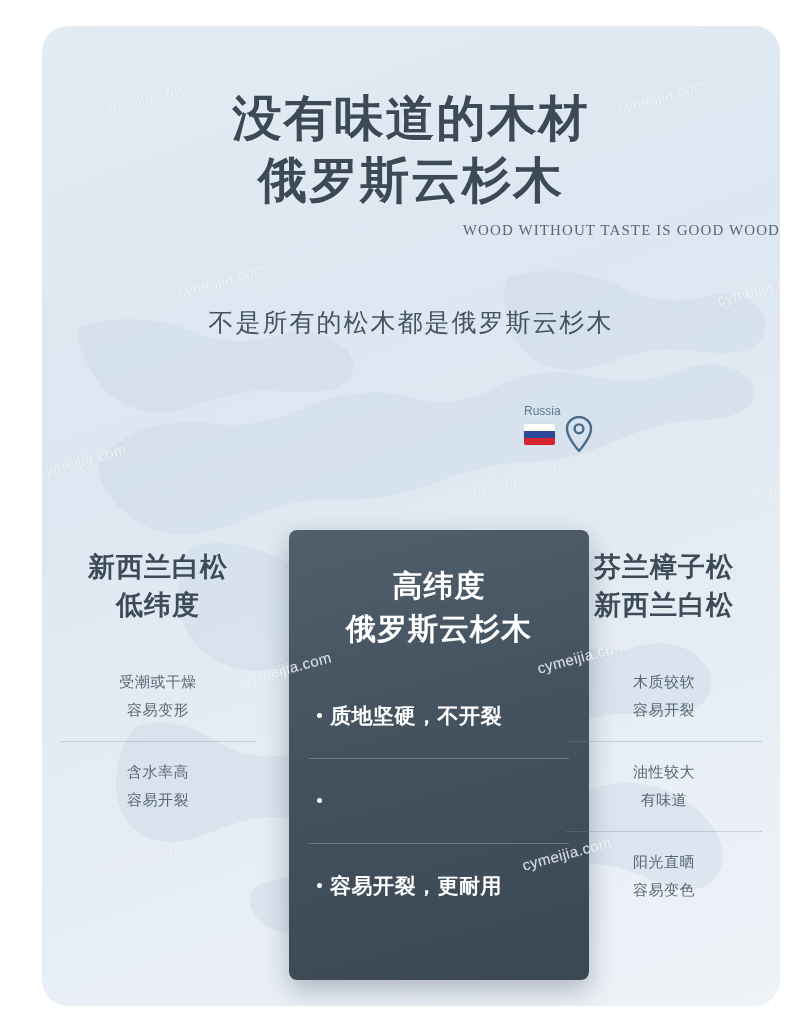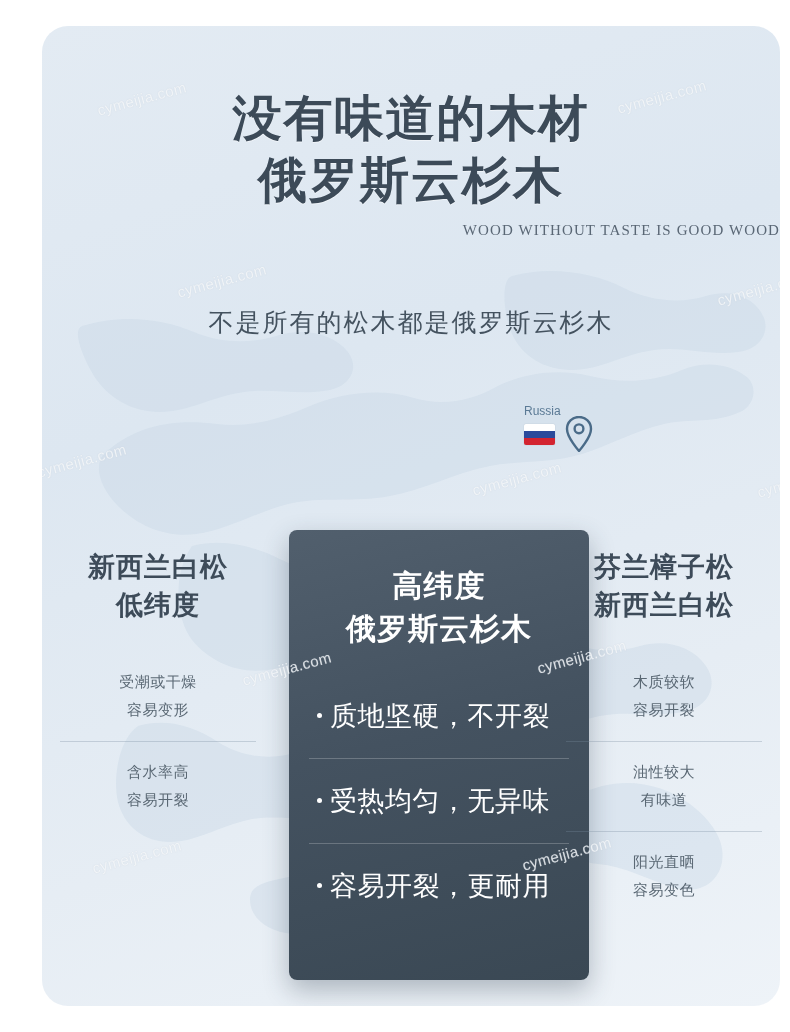--- a/index.html
+++ b/index.html
@@ -165,22 +165,22 @@
     text-align: center;
     color: #ffffff;
     font-size: 30px;
     font-weight: bold;
     line-height: 43px;
     letter-spacing: 1px;
   }
   .center-items { margin-top: 24px; padding: 0 20px; }
   .center-item {
     color: #ffffff;
-    font-size: 27px;
-    font-weight: normal;
+    font-size: 21px;
+    font-weight: bold;
     line-height: 30px;
     padding: 27px 0 27px 8px;
     letter-spacing: 0.5px;
   }
   .center-item + .center-item { border-top: 1px solid rgba(255,255,255,0.22); }
   .bullet-dot {
     display: inline-block;
     width: 5px;
     height: 5px;
     border-radius: 50%;
@@ -262,21 +262,21 @@
       <div class="center-panel">
         <div class="center-title">
           <div>高纬度</div>
           <div>俄罗斯云杉木</div>
         </div>
         <div class="center-items">
           <div class="center-item">
             <span class="bullet-dot"></span><span>质地坚硬，不开裂</span>
           </div>
           <div class="center-item">
-            <span class="bullet-dot"></span><span>受热均匀，无异味</span>
+            <span class="bullet-dot"></span>
           </div>
           <div class="center-item">
             <span class="bullet-dot"></span><span>容易开裂，更耐用</span>
           </div>
         </div>
       </div>
 
       <div class="side-col right">
         <div class="side-title">
           <div>芬兰樟子松</div>

